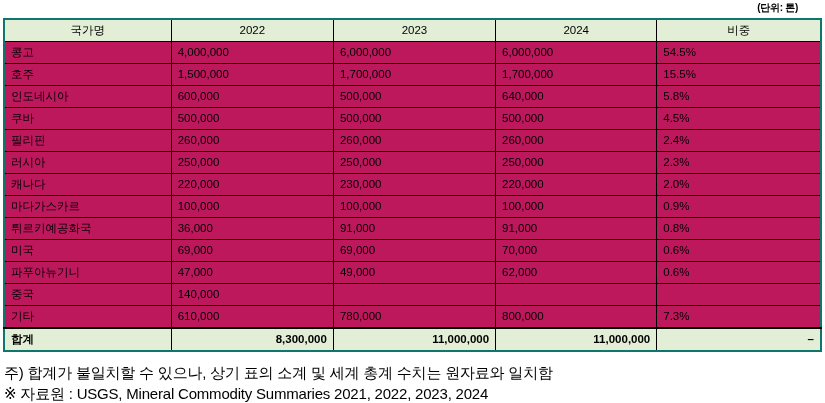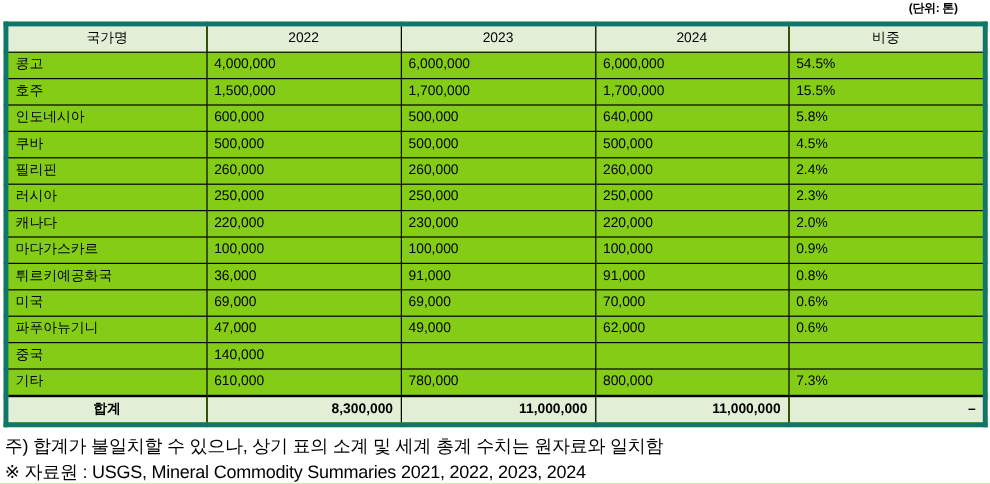--- a/index.html
+++ b/index.html
@@ -42,22 +42,22 @@
     position: absolute;
     top: 18px;
     left: 3px;
     width: 819px;
   }
 
   table.data-table {
     border-collapse: collapse;
     width: 819px;
     table-layout: fixed;
-    border: 4px solid #0f766e;
-    background: #84cc16;
+    border: 2px solid #0f766e;
+    background: #be185d;
   }
 
   table.data-table td,
   table.data-table th {
     border: 1px solid #000000;
     height: 21px;
     padding: 0 6px;
     font-size: 11.5px;
     line-height: 21px;
     font-weight: normal;
@@ -87,21 +87,21 @@
   tbody td.num {
     text-align: left;
   }
 
   tr.total-row td {
     background: #e2eed5;
     font-weight: bold;
     border-top: 2px solid #000000;
   }
   tr.total-row td.country {
-    text-align: center;
+    text-align: left;
   }
   tr.total-row td.num {
     text-align: right;
   }
   tr.total-row td.share-dash {
     text-align: right;
   }
 
   
   .footnotes {

